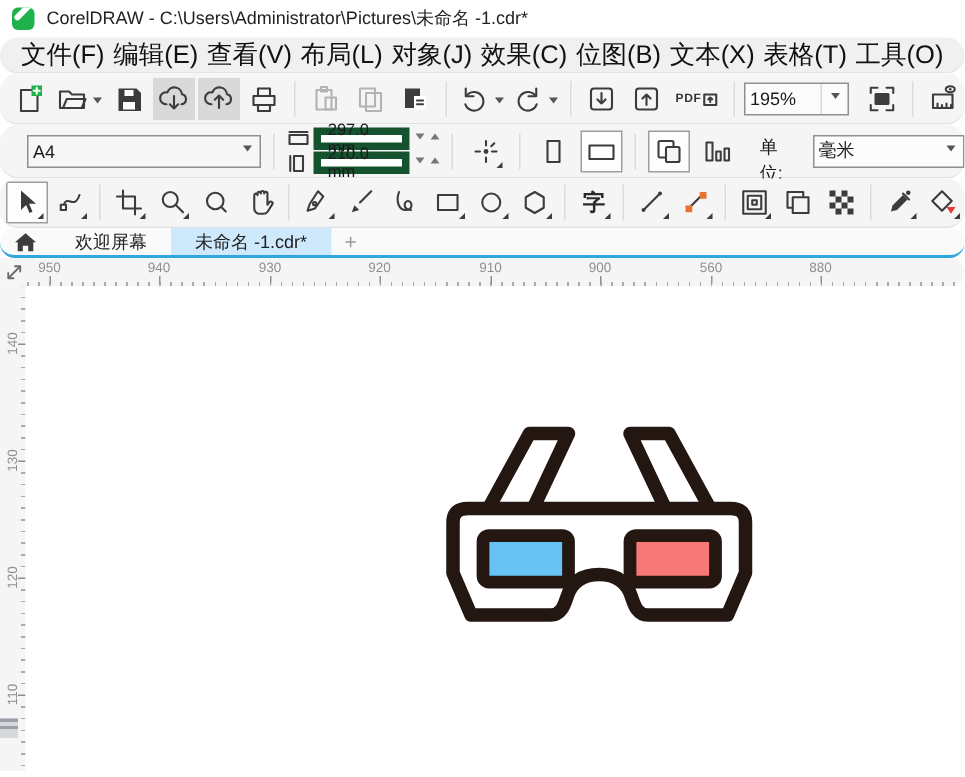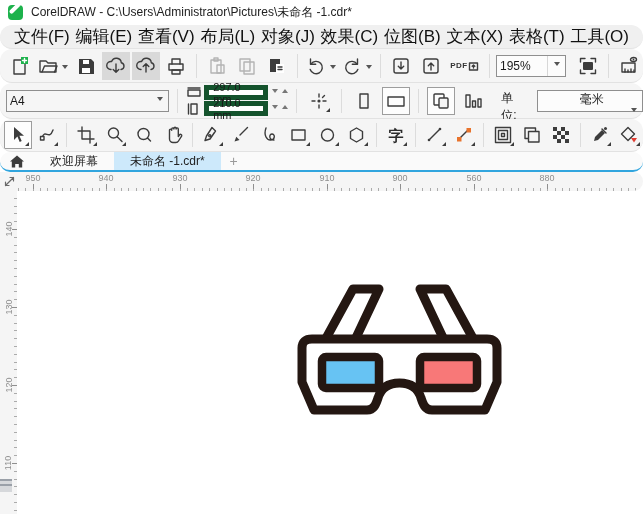--- a/index.html
+++ b/index.html
@@ -216,21 +216,21 @@
     <svg class="ic" width="20" height="20">
       <ellipse cx="14.5" cy="3.5" rx="3" ry="2"></ellipse>
         <circle class="f" cx="14.5" cy="3.5" r=".9"></circle>
       <rect x="3" y="7" width="13" height="9"></rect>
         <path d="M6 16v-3M9 16v-2M12 16v-3M15 16v-2"></path>
       </svg>
   </span>
 </div>
 
 <div class="row propbar">
-  <div class="combo" style="width:170px;margin-left:0;background:#f6f6f6;align-items:center;">
+  <div class="combo" style="width:170px;margin-left:12px;background:#f6f6f6;align-items:center;">
     <span>A4</span>
     <span class="cend" style="border:none;">
         <span class="car"></span>
       </span>
   </div>
   <span class="sep"></span>
   <div class="numfields">
     <div class="numrow">
       <svg class="ic" width="16" height="12">
         <rect x="2" y="3" width="12" height="6"></rect>
@@ -281,21 +281,21 @@
       </svg>
   </span>
   <span class="btn">
     <svg class="ic" width="20" height="20">
       <rect x="3" y="4" width="4" height="12"></rect>
         <rect x="9.5" y="10" width="3" height="6"></rect>
         <rect x="15" y="8" width="3" height="8"></rect>
       </svg>
   </span>
   <span class="units-label">单位:</span>
-  <div class="combo" style="width:110px;flex-direction:column;">
+  <div class="combo" style="width:110px;">
     <span>毫米</span>
     <span class="cend" style="border:none;">
         <span class="car"></span>
       </span>
   </div>
 </div>
 
 <div class="row toolbox">
   <span class="btn sel fly">
     <svg class="ic" width="20" height="20">

